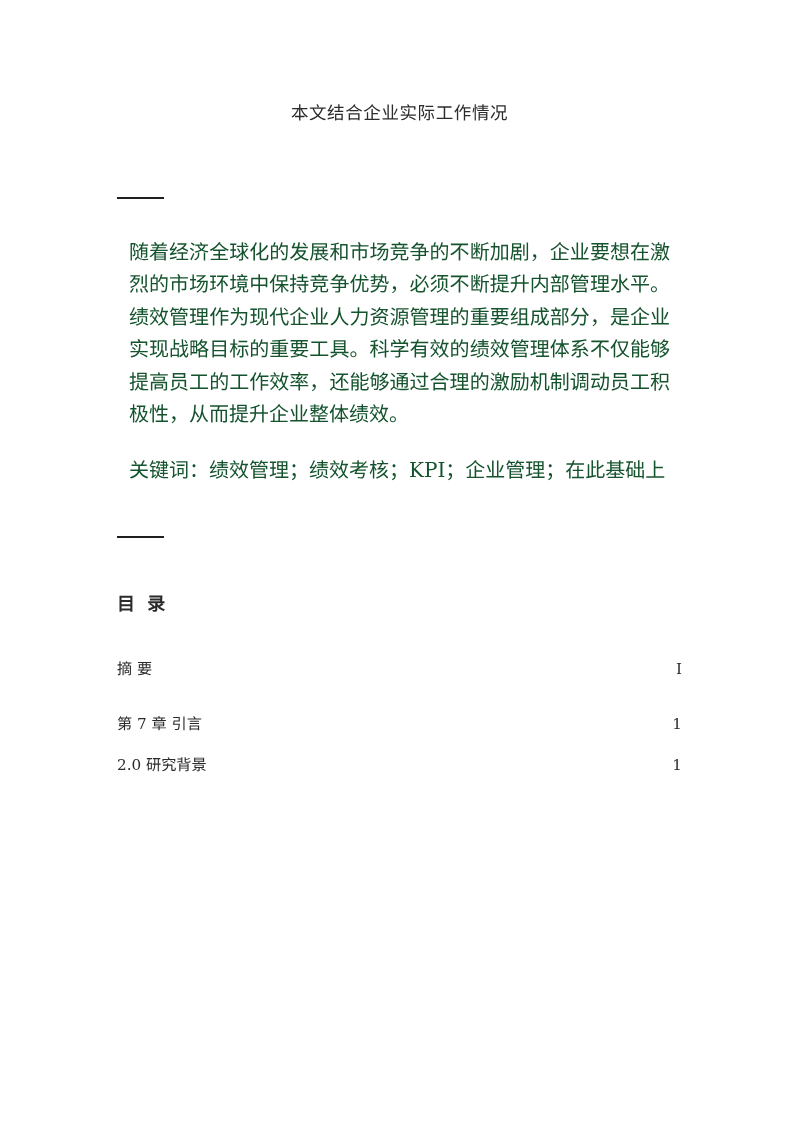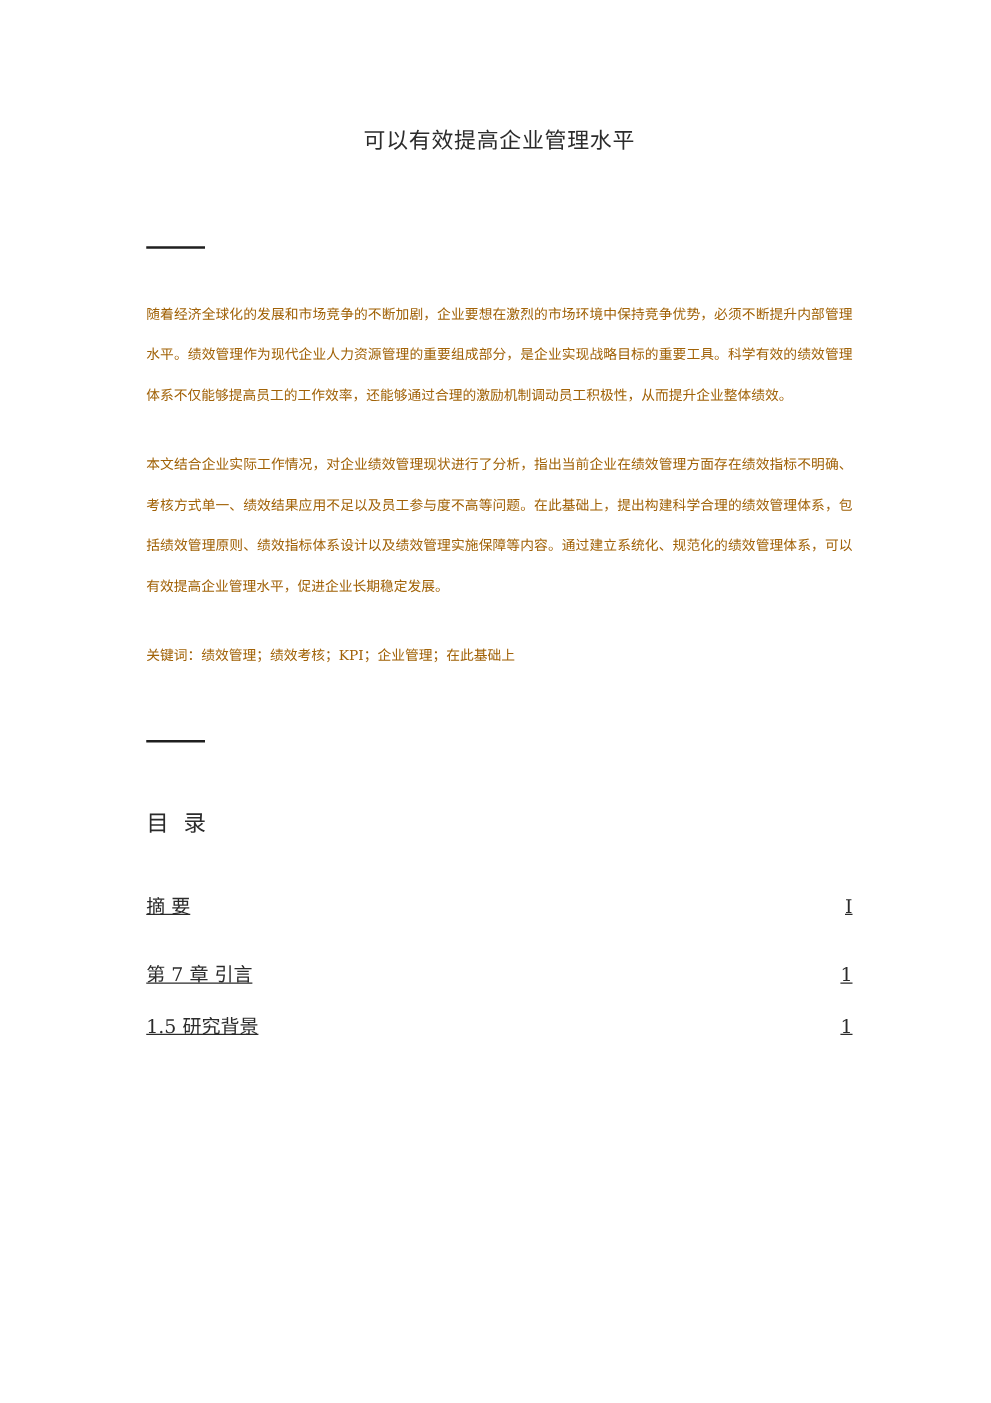--- a/index.html
+++ b/index.html
@@ -62,46 +62,45 @@
     color: #2b2b2b;
     line-height: 1.4;
   }
   .heading-abstract { margin-top: 26px; }
 
   .toc-heading {
     margin: 0;
     margin-top: 53px;
     font-family: "DejaVu Serif", "Liberation Serif", serif;
     font-size: 18px;
-    font-weight: normal;
+    font-weight: bold;
     letter-spacing: 3px;
     color: #2b2b2b;
     line-height: 1.4;
   }
 
   
   .body-par {
-    margin: 0;
-    font-size: 11px;
+    margin: 12px;
+    font-size: 20px;
     line-height: 32.5px;
     text-align: justify;
     text-justify: inter-ideograph;
-    color: #a16207;
+    color: #14532d;
   }
   .par-1 { margin-top: 37px; }
   .par-2 { margin-top: 23px; }
   .par-keywords { margin-top: 23px; }
 
   
   .toc-list {
     margin: 0;
     padding: 0;
     list-style: none;
     margin-top: 38px;
-    text-decoration: underline;
   }
   .toc-entry {
     display: flex;
     align-items: baseline;
     width: 100%;
     font-size: 15.2px;
     line-height: 30px;
     color: #2b2b2b;
     white-space: nowrap;
   }
@@ -134,28 +133,27 @@
     padding-left: 2px;
     text-align: right;
   }
   .toc-entry.level-0 .toc-page { padding-left: 9px; }
 </style>
 </head>
 <body>
 
 <div class="page">
 
-  <h1 class="doc-title">可以有效提高企业管理水平</h1>
+  <h1 class="doc-title">本文结合企业实际工作情况</h1>
 
   <hr class="section-rule rule-abstract">
 
 
   <p class="body-par par-1">随着经济全球化的发展和市场竞争的不断加剧，企业要想在激烈的市场环境中保持竞争优势，必须不断提升内部管理水平。绩效管理作为现代企业人力资源管理的重要组成部分，是企业实现战略目标的重要工具。科学有效的绩效管理体系不仅能够提高员工的工作效率，还能够通过合理的激励机制调动员工积极性，从而提升企业整体绩效。</p>
 
-  <p class="body-par par-2">本文结合企业实际工作情况，对企业绩效管理现状进行了分析，指出当前企业在绩效管理方面存在绩效指标不明确、考核方式单一、绩效结果应用不足以及员工参与度不高等问题。在此基础上，提出构建科学合理的绩效管理体系，包括绩效管理原则、绩效指标体系设计以及绩效管理实施保障等内容。通过建立系统化、规范化的绩效管理体系，可以有效提高企业管理水平，促进企业长期稳定发展。</p>
 
   <p class="body-par par-keywords">关键词：绩效管理；绩效考核；KPI；企业管理；在此基础上</p>
 
   <hr class="section-rule rule-toc">
 
   <h2 class="toc-heading">目 录</h2>
 
   <ul class="toc-list">
 
     <li class="toc-entry level-0">
@@ -164,20 +162,20 @@
       <span class="toc-page">Ⅰ</span>
     </li>
 
     <li class="toc-entry level-1">
       <span class="toc-label">第 7 章  引言</span>
       <span class="toc-leader"></span>
       <span class="toc-page">1</span>
     </li>
 
     <li class="toc-entry level-2">
-      <span class="toc-label">1.5  研究背景</span>
+      <span class="toc-label">2.0  研究背景</span>
       <span class="toc-leader"></span>
       <span class="toc-page">1</span>
     </li>
 
   </ul>
 
 </div>
 
 </body></html>

